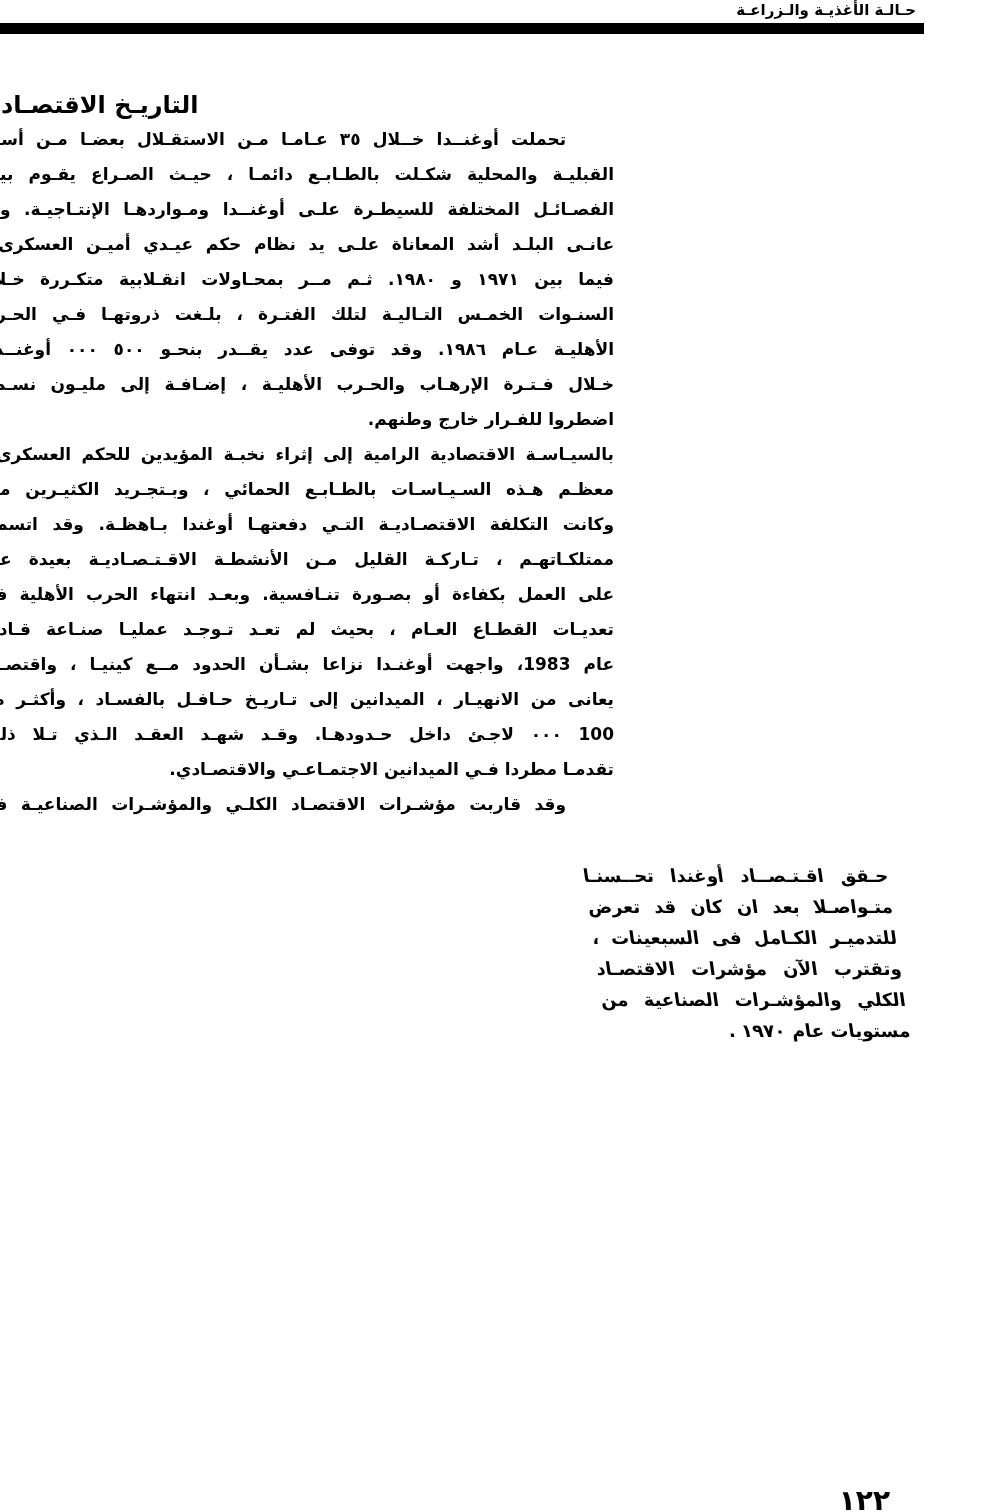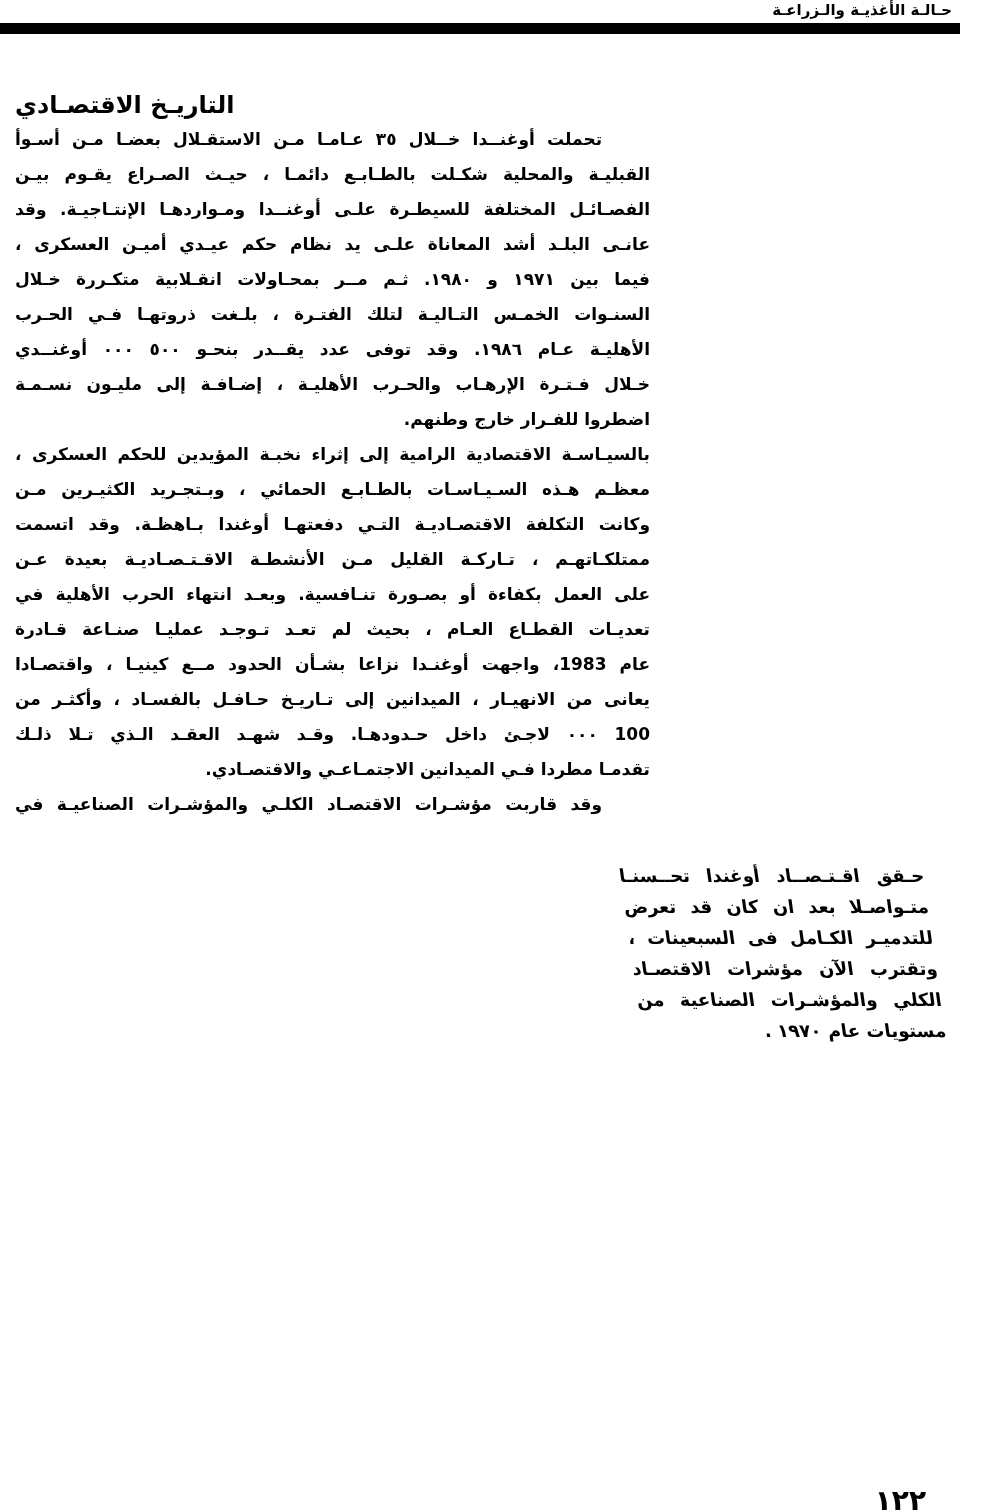--- a/index.html
+++ b/index.html
@@ -9,21 +9,20 @@
   }
   .page {
     position: relative;
     width: 924px;
     height: 1512px;
     background: #ffffff;
     color: #000000;
     direction: rtl;
     font-family: "DejaVu Sans", sans-serif;
     overflow: hidden;
-    padding-left: 36px;
   }
   .running-header {
     position: absolute;
     top: 1px;
     right: 8px;
     font-size: 15px;
     font-weight: bold;
     letter-spacing: 1px;
     white-space: nowrap;
   }

